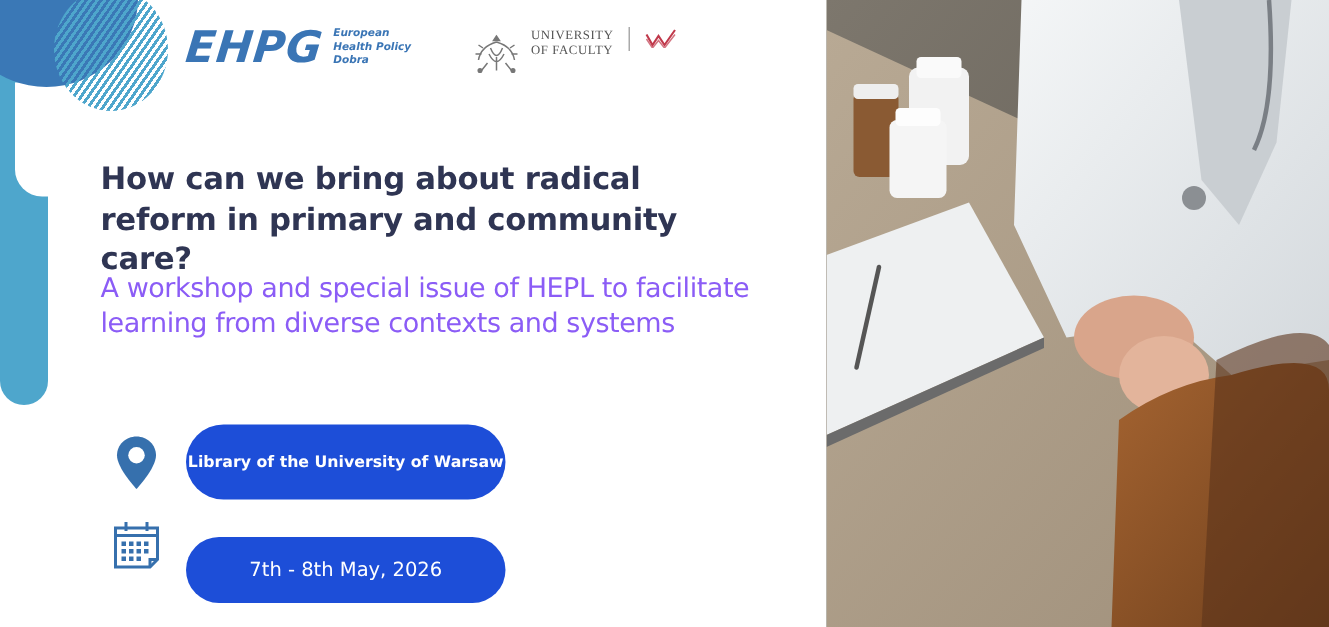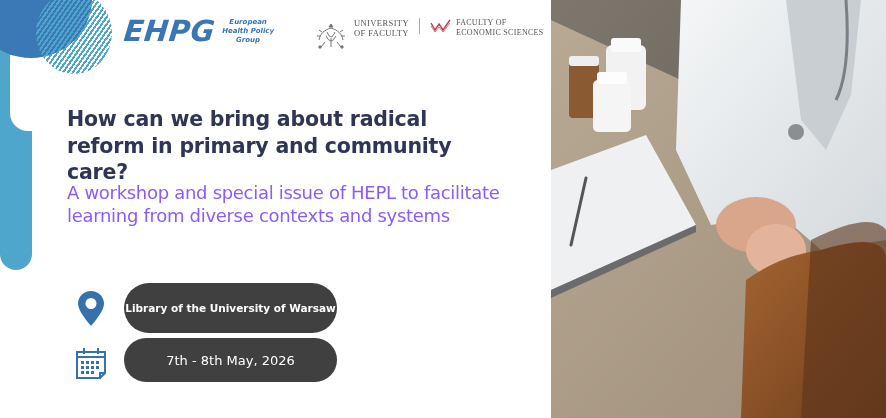--- a/index.html
+++ b/index.html
@@ -11,39 +11,39 @@
     
     .deco-bar { position: absolute; left: 0; top: 0; width: 32px; height: 270px; background: #4ea6cc; border-radius: 0 0 16px 16px; }
     .deco-notch { position: absolute; left: 10px; top: 55px; width: 44px; height: 76px; background: #ffffff; border-radius: 0 0 0 18px; }
     .deco-circle { position: absolute; left: -30px; top: -60px; width: 122px; height: 118px; border-radius: 50%; background: #3a78b6; }
     .deco-stripes { position: absolute; left: 36px; top: -8px; width: 76px; height: 82px; border-radius: 50%;
       background: repeating-linear-gradient(-55deg, #4ea6cc 0 2px, transparent 2px 4px); }
 
     
     .ehpg-logo { position: absolute; left: 124px; top: 17px; display: flex; align-items: center; }
     .ehpg-mark { font-family: "DejaVu Sans", sans-serif; font-weight: bold; font-style: italic; font-size: 29px; color: #3a75b5; letter-spacing: 0.5px; transform: skewX(-6deg); line-height: 1; }
-    .ehpg-sub { margin-left: 7px; font-family: "DejaVu Sans", sans-serif; font-weight: bold; font-style: italic; font-size: 7px; line-height: 9px; color: #3a75b5; text-align: center; }
+    .ehpg-sub { margin-left: 7px; font-family: "DejaVu Sans", sans-serif; font-weight: bold; font-style: italic; font-size: 7px; line-height: 9px; color: #3a75b5; }
 
     .uw-logo { position: absolute; left: 314px; top: 18px; display: flex; align-items: flex-start; }
     .uw-crest { width: 34px; height: 34px; }
     .uw-text { margin-left: 6px; font-family: "Liberation Serif", serif; font-size: 8.5px; line-height: 10px; color: #555; letter-spacing: 0.4px; }
     .logo-sep { width: 1px; height: 16px; background: #aaa; margin: 0 10px; }
     .wne-mark { width: 22px; height: 14px; }
     .wne-text { margin-left: 4px; font-family: "Liberation Serif", serif; font-size: 8px; line-height: 10px; color: #555; letter-spacing: 0.3px; }
 
     
     .headline { position: absolute; left: 67px; top: 90px; width: 420px; font-family: "DejaVu Sans", sans-serif; font-weight: bold; font-size: 20.5px; line-height: 26.5px; color: #2f3553; letter-spacing: -0.2px; margin-top: 16px; }
     .subtitle { position: absolute; left: 67px; top: 181px; width: 440px; font-family: "DejaVu Sans", sans-serif; font-size: 18px; line-height: 23px; color: #8b5cf6; letter-spacing: -0.3px; }
 
     
     .loc-icon { position: absolute; left: 77px; top: 290px; width: 28px; height: 37px; }
     .cal-icon { position: absolute; left: 74px; top: 346px; width: 34px; height: 34px; }
-    .pill { position: absolute; left: 124px; width: 213px; background: #404040; border-radius: 26px; color: #fff; text-align: center; display: flex; flex-direction: column; justify-content: center; }
+    .pill { position: absolute; left: 124px; width: 213px; background: #1d4ed8; border-radius: 26px; color: #fff; text-align: center; display: flex; flex-direction: column; justify-content: center; }
     .pill-loc { top: 283px; height: 50px; }
-    .pill-date { top: 338px; height: 44px; }
+    .pill-date { top: 358px; height: 44px; }
     .pill-title { font-family: "DejaVu Sans", sans-serif; font-weight: bold; font-size: 10.5px; line-height: 13px; }
     .pill-sub { font-family: "DejaVu Sans", sans-serif; font-size: 10.5px; line-height: 13px; }
     .pill-date-text { font-family: "DejaVu Sans", sans-serif; font-size: 13px; }
 
     
     .photo { position: absolute; left: 551px; top: 0; width: 335px; height: 418px; overflow: hidden; background: #8c8579; }
   </style>
 </head>
 <body>
 
@@ -51,21 +51,21 @@
   <div class="deco-bar"></div>
   <div class="deco-notch"></div>
   <div class="deco-circle"></div>
   <div class="deco-stripes"></div>
 
   <div class="ehpg-logo">
     <span class="ehpg-mark">EHPG</span>
     <div class="ehpg-sub">
       <div>European</div>
       <div>Health Policy</div>
-      <div>Group</div>
+      <div>Dobra</div>
     </div>
   </div>
 
   <div class="uw-logo">
     <svg class="uw-crest" viewBox="0 0 34 34">
       <g fill="none" stroke="#777" stroke-width="1">
         <path d="M17 6 l-2 3 h4 z" fill="#777"></path>
         <path d="M17 10 C10 12 6 16 5 22 M17 10 C24 12 28 16 29 22"></path>
         <path d="M8 14 l-3 -2 M26 14 l3 -2 M7 18 l-4 0 M27 18 l4 0"></path>
         <path d="M13 14 q4 10 8 0 M12 18 q5 10 10 0"></path>
@@ -76,24 +76,20 @@
     </svg>
     <div class="uw-text">
       <div>UNIVERSITY</div>
       <div>OF FACULTY</div>
     </div>
     <div class="logo-sep"></div>
     <svg class="wne-mark" viewBox="0 0 22 14">
       <polyline points="1,5 5,12 9,6 13,12 20,2" fill="none" stroke="#c0394b" stroke-width="1.4"></polyline>
       <polyline points="1,8 5,14 9,9 13,14 20,5" fill="none" stroke="#c0394b" stroke-width="1" opacity="0.7"></polyline>
     </svg>
-    <div class="wne-text">
-      <div>FACULTY OF</div>
-      <div>ECONOMIC SCIENCES</div>
-    </div>
   </div>
 
   <h1 class="headline">How can we bring about radical reform in primary and community care?</h1>
   <p class="subtitle">A workshop and special issue of HEPL to facilitate learning from diverse contexts and systems</p>
 
   <svg class="loc-icon" viewBox="0 0 28 37">
     <path d="M14 1 C6.8 1 1 6.6 1 13.6 C1 22 14 36 14 36 C14 36 27 22 27 13.6 C27 6.6 21.2 1 14 1 Z" fill="#3670ad"></path>
     <circle cx="14" cy="13.5" r="5.5" fill="#ffffff"></circle>
   </svg>
   <div class="pill pill-loc">

